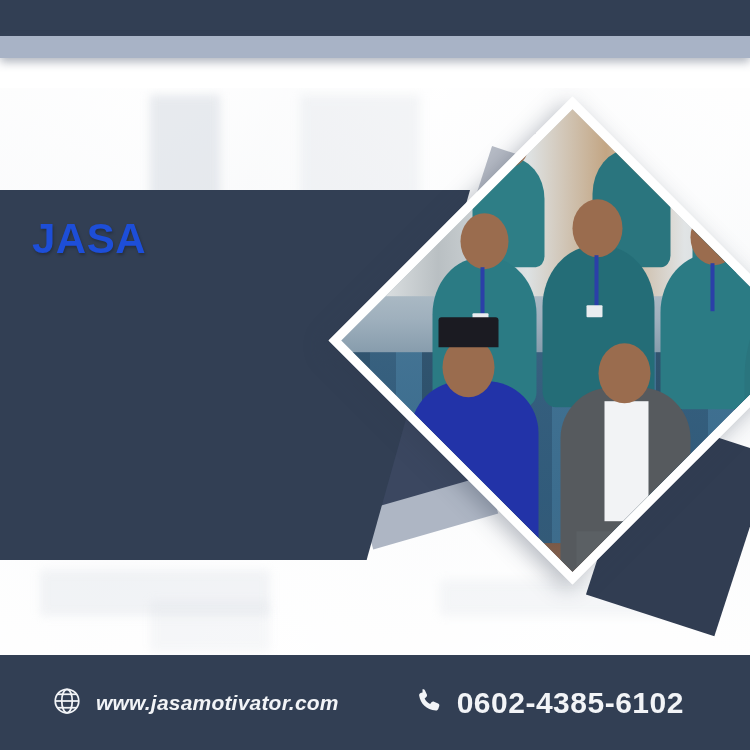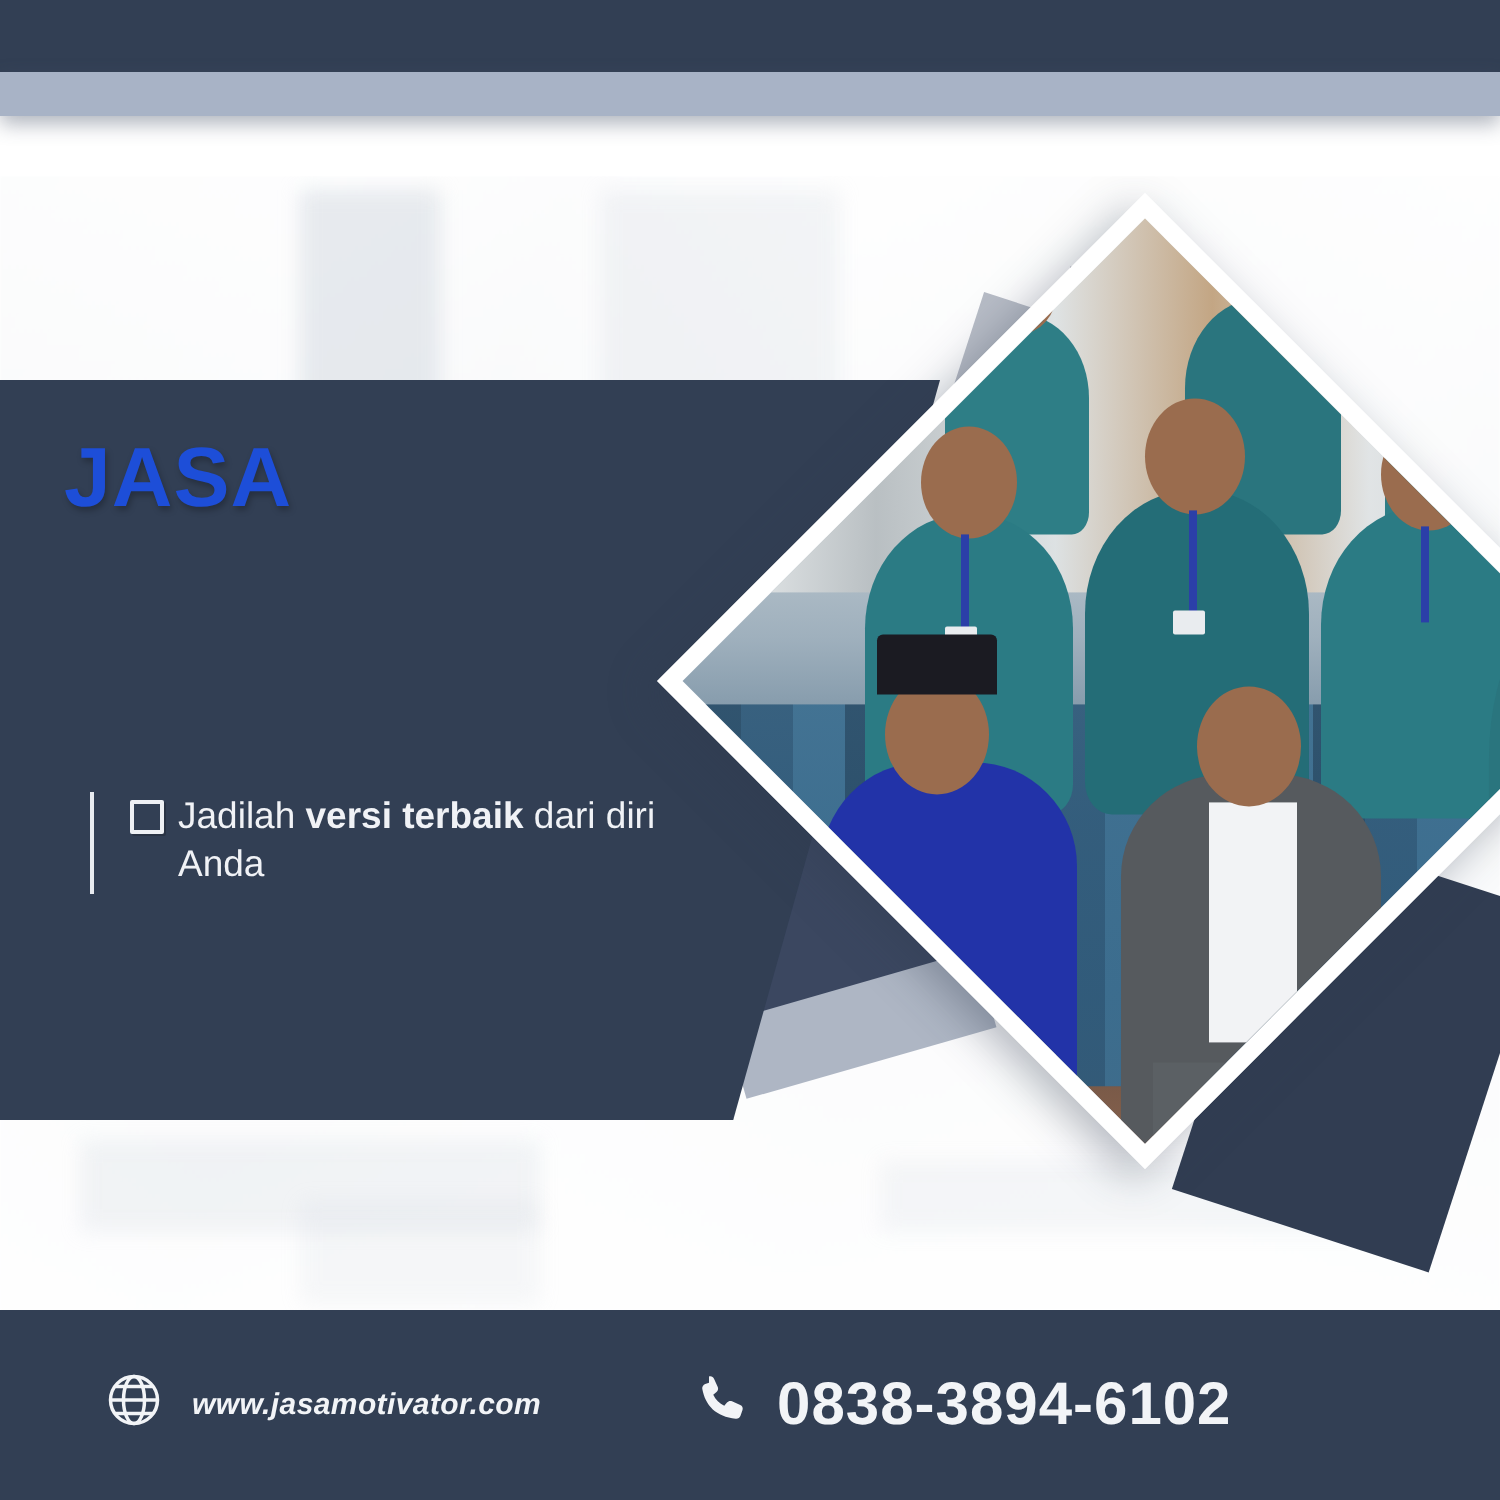--- a/index.html
+++ b/index.html
@@ -239,21 +239,21 @@
   .footer-item {
     display: flex;
     align-items: center;
     color: #f2f4f7;
   }
   .footer-web { margin-left: 52px; }
   .footer-phone { margin-left: 75px; }
   .globe-icon { margin-right: 14px; }
   .phone-icon { margin-right: 13px; }
   .web-text {
-    font-size: 15px;
+    font-size: 21px;
     font-style: italic;
     font-weight: bold;
     letter-spacing: 0.2px;
   }
   .phone-text {
     font-size: 30px;
     font-weight: bold;
     letter-spacing: 0.5px;
   }
 </style>
@@ -281,24 +281,20 @@
   <div class="shape shape-gray-2"></div>
   <div class="shape shape-navy-3b"></div>
 
   <div class="navy-panel"></div>
 
   <div class="headline">
     <div>JASA</div>
   </div>
 
   <div class="bullet-block">
-    <div class="bullet-row">
-      <span class="checkbox-icon"></span>
-      <span class="bullet-text"><span>Jadilah </span><b>versi terbaik</b><span> dari diri Anda</span></span>
-    </div>
   </div>
 
   <div class="photo-diamond">
     <div class="photo-inner">
       <div class="ph-bg"></div>
       <div class="ph-hall"></div>
       <div class="ph-seats"></div>
       <div class="ph-floor"></div>
 
       <div class="person" style="left:180px;top:96px;width:72px;height:110px;background:#2e7e86;"></div>
@@ -348,17 +344,17 @@
         </svg>
       </span>
       <span class="web-text">www.jasamotivator.com</span>
     </div>
     <div class="footer-item footer-phone">
       <span class="phone-icon">
         <svg width="30" height="30" viewBox="0 0 24 24" fill="#f2f4f7">
           <path d="M6.8 2.6c.8-.3 1.7.1 2 .9l1.5 3.3c.3.7.1 1.5-.5 2l-1.3 1.1c.9 1.9 2.5 3.5 4.4 4.4l1.1-1.3c.5-.6 1.3-.8 2-.5l3.3 1.5c.8.3 1.2 1.2.9 2l-.8 2.3c-.3.8-1.1 1.3-1.9 1.2C9.7 18.7 5.3 14.3 4.1 7.5c-.1-.8.4-1.6 1.2-1.9l1.5-.5z"></path>
         </svg>
       </span>
-      <span class="phone-text">0838-3894-6102</span>
+      <span class="phone-text">0602-4385-6102</span>
     </div>
   </div>
 
 </div>
 
 </body></html>

